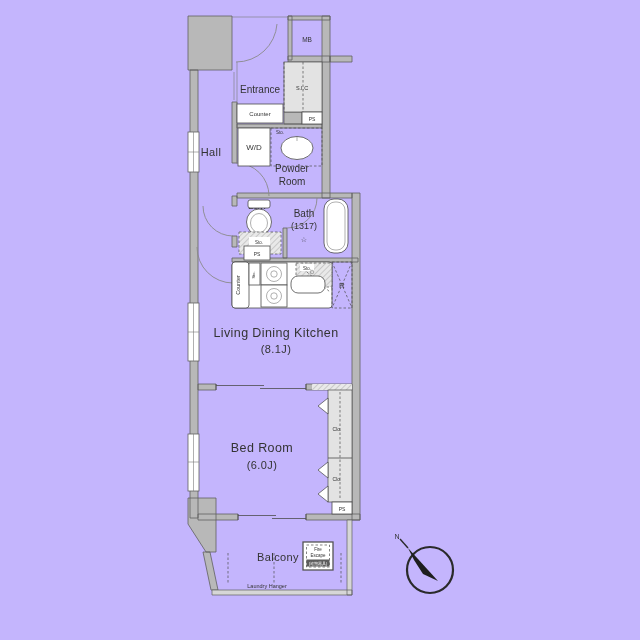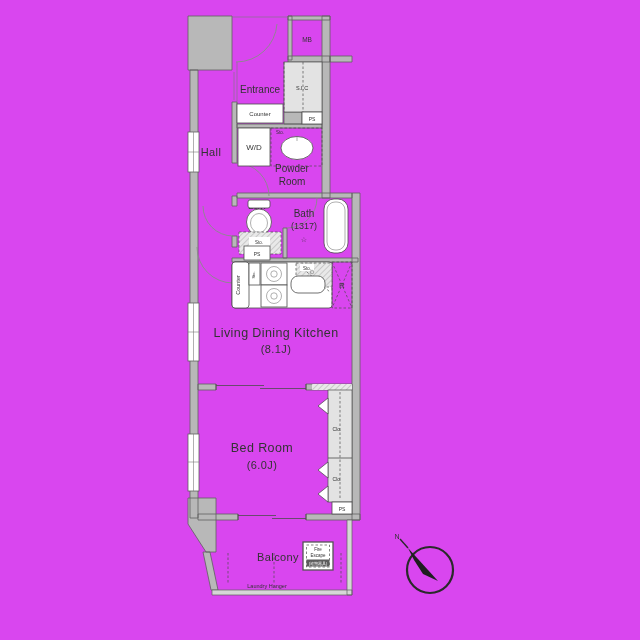--- a/index.html
+++ b/index.html
@@ -1,16 +1,16 @@
 <!DOCTYPE html>
 <html style="--wall-fill: #b8b8b8; --wall-stroke: #606060; --light-fill: #e3e3e3; --line-color: #4d4d4d; --door-color: #8a8a8a; --text-color: #333333;"><head>
 <meta charset="utf-8">
 <style>
   html,body{margin:0;padding:0;background:#fff;}
-  .canvas{position:relative;width:640px;height:640px;background:#d946ef;overflow:hidden;}
+  .canvas{position:relative;width:640px;height:640px;background:#c4b5fd;overflow:hidden;}
   svg{display:block;}
   svg text{font-family:"Liberation Sans","DejaVu Sans",sans-serif;fill:var(--text-color,#333);text-anchor:middle;}
   .wall{fill:var(--wall-fill,#b8b8b8);stroke:var(--wall-stroke,#606060);stroke-width:.8;}
   .wallthin{fill:#d6d6d6;stroke:var(--wall-stroke,#606060);stroke-width:.7;}
   .fix{fill:#fff;stroke:var(--line-color,#4d4d4d);stroke-width:.8;}
   .light{fill:var(--light-fill,#e3e3e3);stroke:var(--line-color,#4d4d4d);stroke-width:.7;}
   .dash{fill:none;stroke:var(--line-color,#4d4d4d);stroke-width:.7;stroke-dasharray:2.5 2;}
   .dashf{fill:url(#hp);stroke:var(--line-color,#4d4d4d);stroke-width:.7;stroke-dasharray:2.5 2;}
   .door{fill:none;stroke:var(--door-color,#8a8a8a);stroke-width:.9;}
   .line{stroke:var(--line-color,#4d4d4d);stroke-width:.8;fill:none;}

